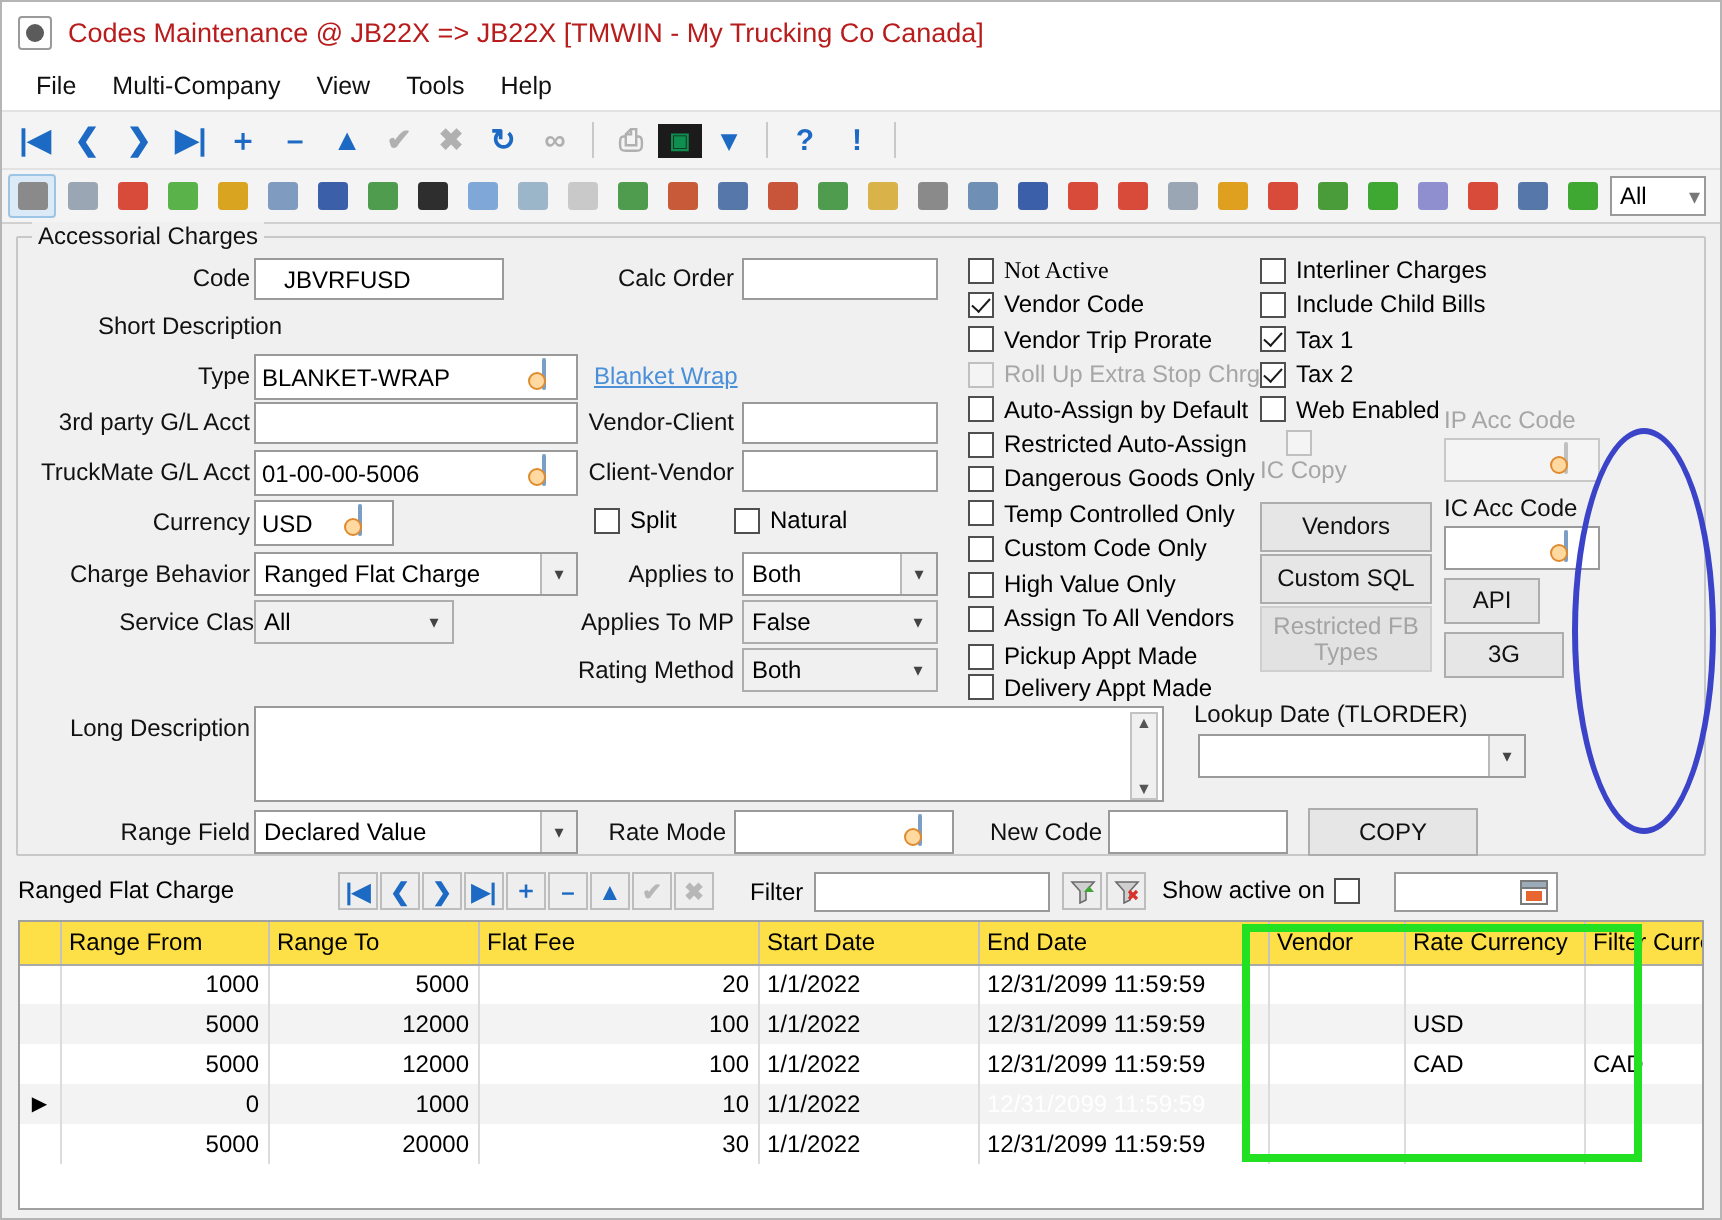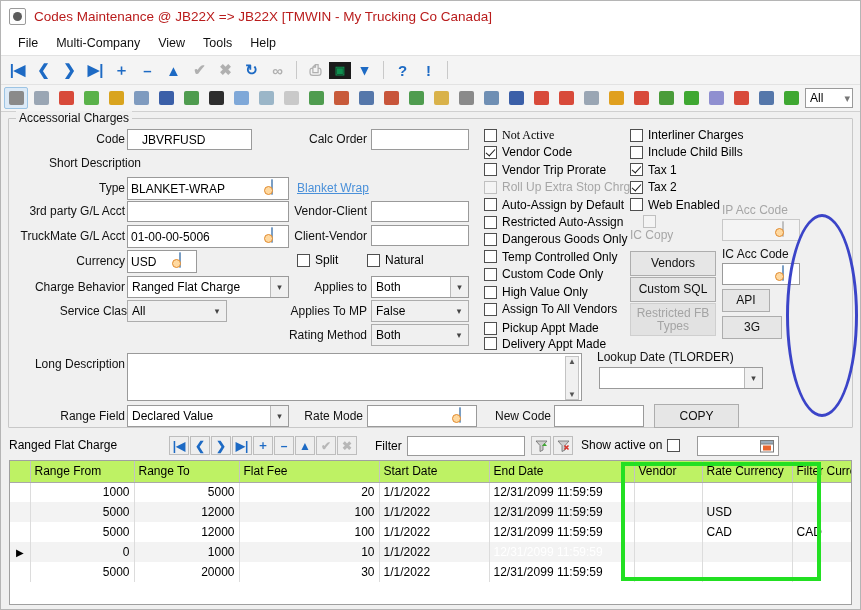--- a/index.html
+++ b/index.html
@@ -149,21 +149,21 @@
   .showact { position:absolute; left:572px; top:4px; display:flex; align-items:center; font-size:12px; }
   .dateinp {
     position:absolute; left:688px; top:2px; width:82px; height:20px;
     background:#fff; border:1px solid #9a9a9a;
   }
   
   .tbl { position:absolute; left:8px; right:8px; top:26px; bottom:4px;
     background:#fff; border:1px solid #a0a0a0; overflow:hidden; }
   table { border-collapse:collapse; width:100%; font-size:12px; table-layout:fixed; }
   thead th {
-    background:#bef264; border-right:1px solid #c3c3c3; border-bottom:1px solid #a9a9a9;
+    background:#fde047; border-right:1px solid #c3c3c3; border-bottom:1px solid #a9a9a9;
     height:21px; font-weight:normal; text-align:left; padding:0 4px; white-space:nowrap;
     overflow:hidden;
   }
   tbody td {
     height:20px; border-right:1px solid #dcdcdc; padding:0 4px; white-space:nowrap;
     overflow:hidden;
   }
   tbody tr.alt td { background:#f3f3f3; }
   td.num { text-align:right; }
   td.sel { background:#0a25c9; color:#fff; }

